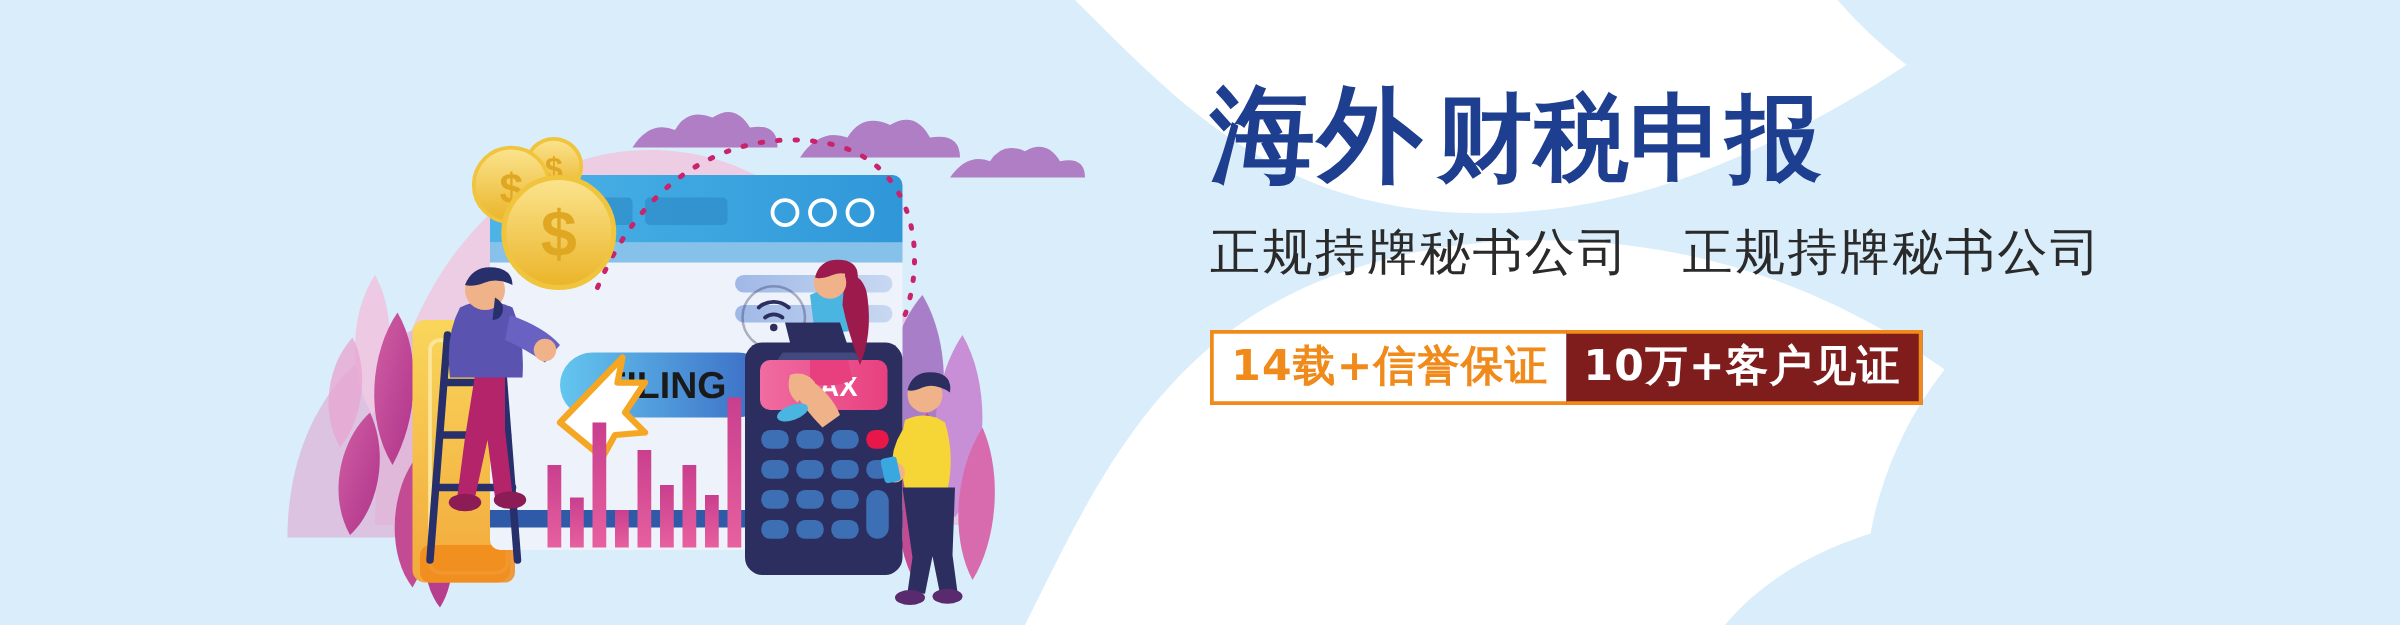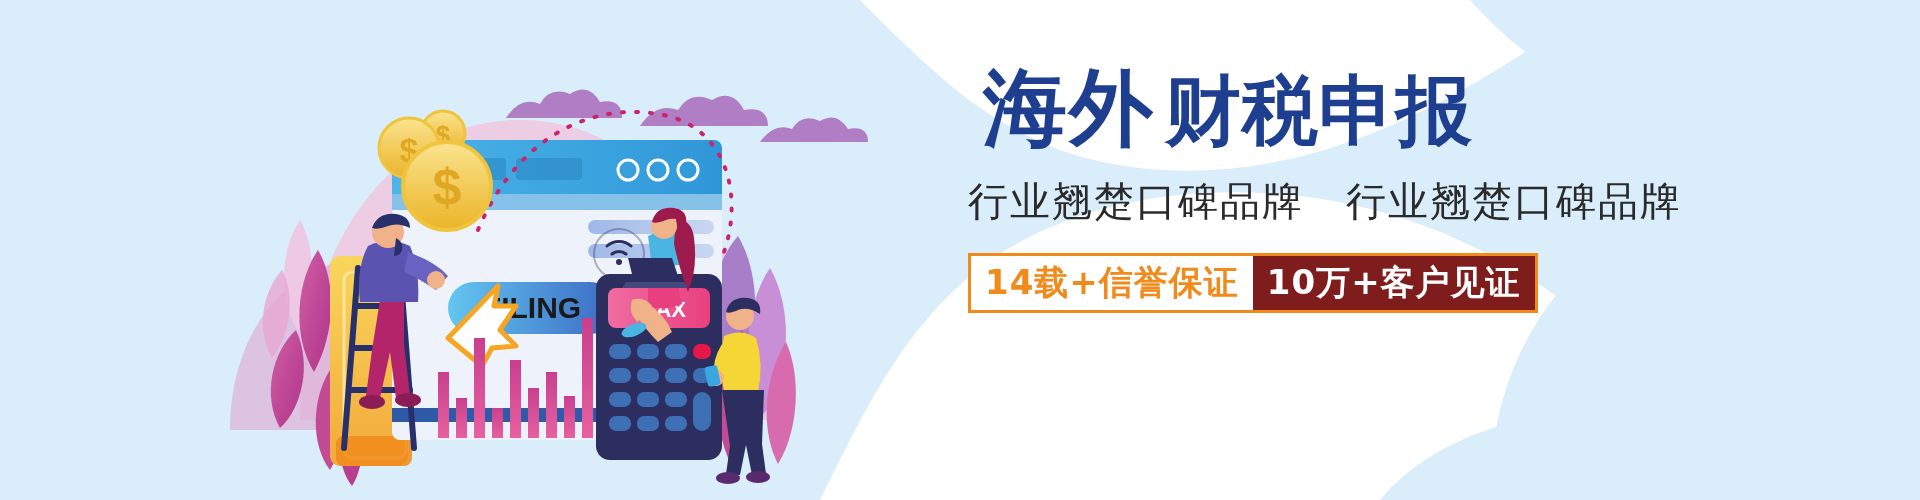--- a/index.html
+++ b/index.html
@@ -26,21 +26,20 @@
     margin:0;padding:0;
     letter-spacing:1px;
   }
   #headline .hl-a{
     font-size:84px;
     color:#1e3f8f;
     font-family:"DejaVu Sans","Liberation Sans",sans-serif;
     font-weight:bold;
     letter-spacing:2px;
     vertical-align:baseline;
-    margin-left:15px;
   }
   #headline .hl-b{
     font-size:76px;
     color:#1e3f8f;
     font-family:Liberation Serif, serif;
     font-weight:bold;
     letter-spacing:1px;
     margin-left:10px;
     vertical-align:baseline;
   }
@@ -48,21 +47,21 @@
     margin:0;padding:0;
     margin-top:24px;
     font-size:40px;
     color:#2a2a2a;
     letter-spacing:2px;
     white-space:nowrap;
     font-family:"DejaVu Sans","Liberation Sans",sans-serif;
     font-weight:normal;
   }
   #badges{
-    margin-top:24px;
+    margin-top:35px;
     display:flex;align-items:stretch;
     width:-moz-fit-content;width:fit-content;
     box-shadow:0 0 0 0 transparent;
   }
   .badge{
     font-size:34px;font-weight:bold;
     letter-spacing:1px;white-space:nowrap;
     padding:7px 14px 9px 14px;
     line-height:1.12;
     font-family:"DejaVu Sans","Liberation Sans",sans-serif;
@@ -335,21 +334,21 @@
       </g>
     </svg>
   </div>
 
   <div id="copy">
 
     <div id="headline">
       <span class="hl-a">海外</span><span class="hl-b">财税申报</span>
     </div>
 
-    <div id="subtitle">行业翘楚口碑品牌　行业翘楚口碑品牌</div>
+    <div id="subtitle">正规持牌秘书公司　正规持牌秘书公司</div>
 
     <div id="badges">
       <div class="badge badge-outline">14载+信誉保证</div>
       <div class="badge badge-solid">10万+客户见证</div>
     </div>
 
   </div>
 
 </div>
 

